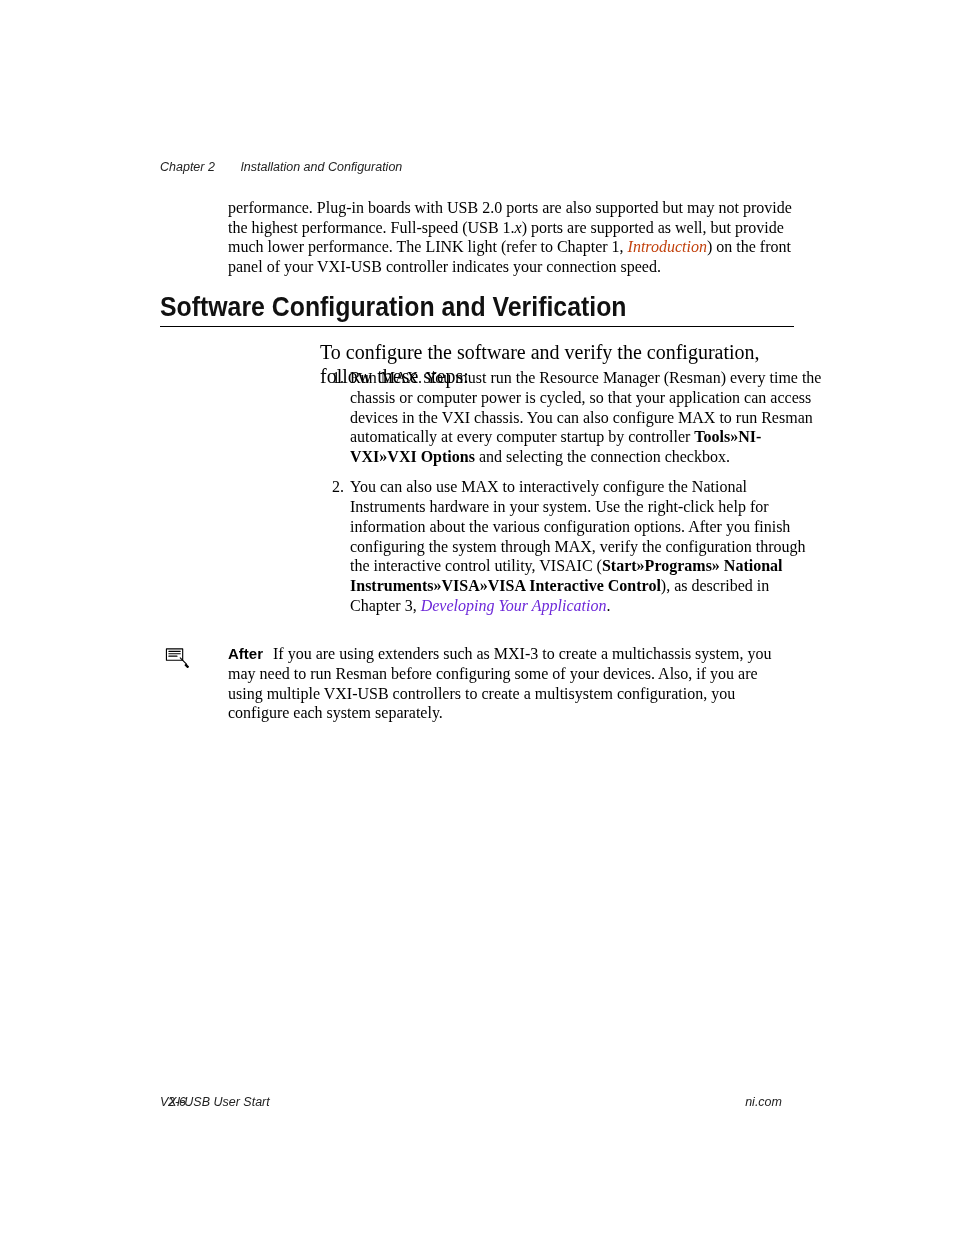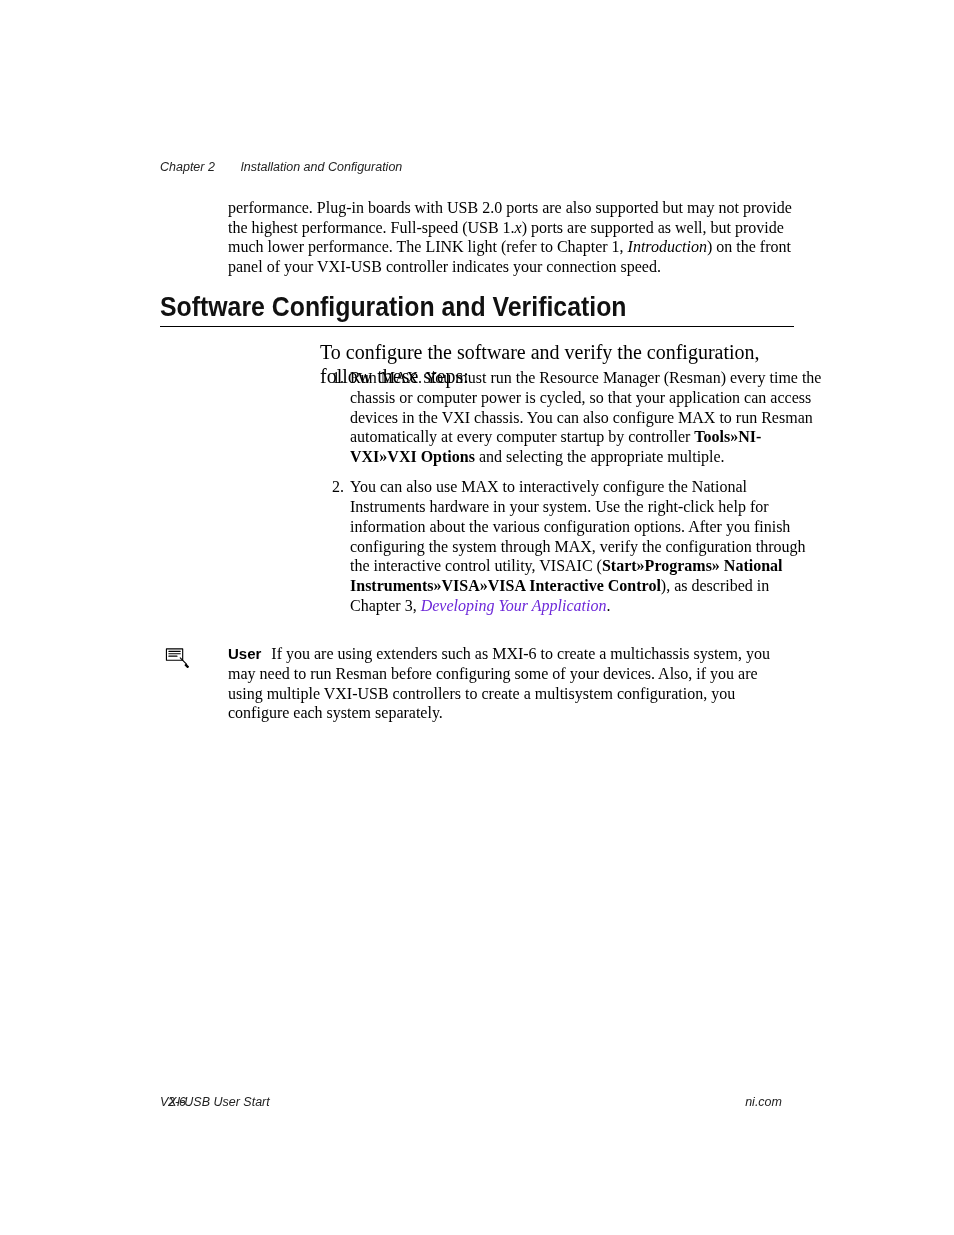--- a/index.html
+++ b/index.html
@@ -34,21 +34,21 @@
   .intro-para {
     position: absolute;
     top: 198px;
     left: 228px;
     width: 566px;
     font-size: 16px;
     line-height: 1.22;
   }
   .intro-para .usbx { font-style: italic; }
   .intro-para a.link {
-    color: #000000;
+    color: #c2410c;
     text-decoration: none;
     font-style: italic;
   }
   h1.section {
     position: absolute;
     top: 292px;
     left: 160px;
     font-family: Arial, "Helvetica Neue", Helvetica, sans-serif;
     font-weight: 700;
     letter-spacing: 0px;
@@ -148,39 +148,39 @@
     <span>performance. Plug-in boards with USB 2.0 ports are also supported but may not provide the highest performance. Full-speed (USB 1.</span><span class="usbx">x</span><span>) ports are supported as well, but provide much lower performance. The LINK light (refer to Chapter 1, </span><a href="#" class="link">Introduction</a><span>) on the front panel of your VXI-USB controller indicates your connection speed.</span>
   </div>
 
   <h1 class="section">Software Configuration and Verification</h1>
   <div class="rule"></div>
 
   <div class="lead">To configure the software and verify the configuration, follow these steps:</div>
 
   <ol class="steps">
     <li>
-      <span>Run MAX. You must run the Resource Manager (Resman) every time the chassis or computer power is cycled, so that your application can access devices in the VXI chassis. You can also configure MAX to run Resman automatically at every computer startup by controller </span><b>Tools»NI-VXI»VXI Options</b><span> and selecting the appropriate multiple.</span>
+      <span>Run MAX. You must run the Resource Manager (Resman) every time the chassis or computer power is cycled, so that your application can access devices in the VXI chassis. You can also configure MAX to run Resman automatically at every computer startup by controller </span><b>Tools»NI-VXI»VXI Options</b><span> and selecting the connection checkbox.</span>
     </li>
     <li>
       <span>You can also use MAX to interactively configure the National Instruments hardware in your system. Use the right-click help for information about the various configuration options. After you finish configuring the system through MAX, verify the configuration through the interactive control utility, VISAIC (</span><b>Start»Programs» National Instruments»VISA»VISA Interactive Control</b><span>), as described in Chapter 3, </span><a href="#" class="link">Developing Your Application</a><span>.</span>
     </li>
   </ol>
 
   <div class="note-block">
     <span class="note-icon">
       <svg viewBox="0 0 32 26">
         <g fill="none" stroke="#000" stroke-width="1.4" stroke-linejoin="round" stroke-linecap="round">
           <path d="M3 3 L23 3 L23 17 L3 17 Z"></path>
           <path d="M6 6 L20 6 M6 9 L20 9 M6 12 L16 12"></path>
           <path d="M20 14 L28 22 M27 22 L30 25 L29 26 L26 23 Z" fill="#000"></path>
         </g>
       </svg>
     </span>
     <div class="note-text">
-      <span class="note-label">User</span><span>If you are using extenders such as MXI-6 to create a multichassis system, you may need to run Resman before configuring some of your devices. Also, if you are using multiple VXI-USB controllers to create a multisystem configuration, you configure each system separately.</span>
+      <span class="note-label">After</span><span>If you are using extenders such as MXI-3 to create a multichassis system, you may need to run Resman before configuring some of your devices. Also, if you are using multiple VXI-USB controllers to create a multisystem configuration, you configure each system separately.</span>
     </div>
   </div>
 
   <div class="footer">
     <span class="left">VXI-USB User Start</span>
     <span class="center">2-6</span>
     <span class="right">ni.com</span>
   </div>
 
 </div>

